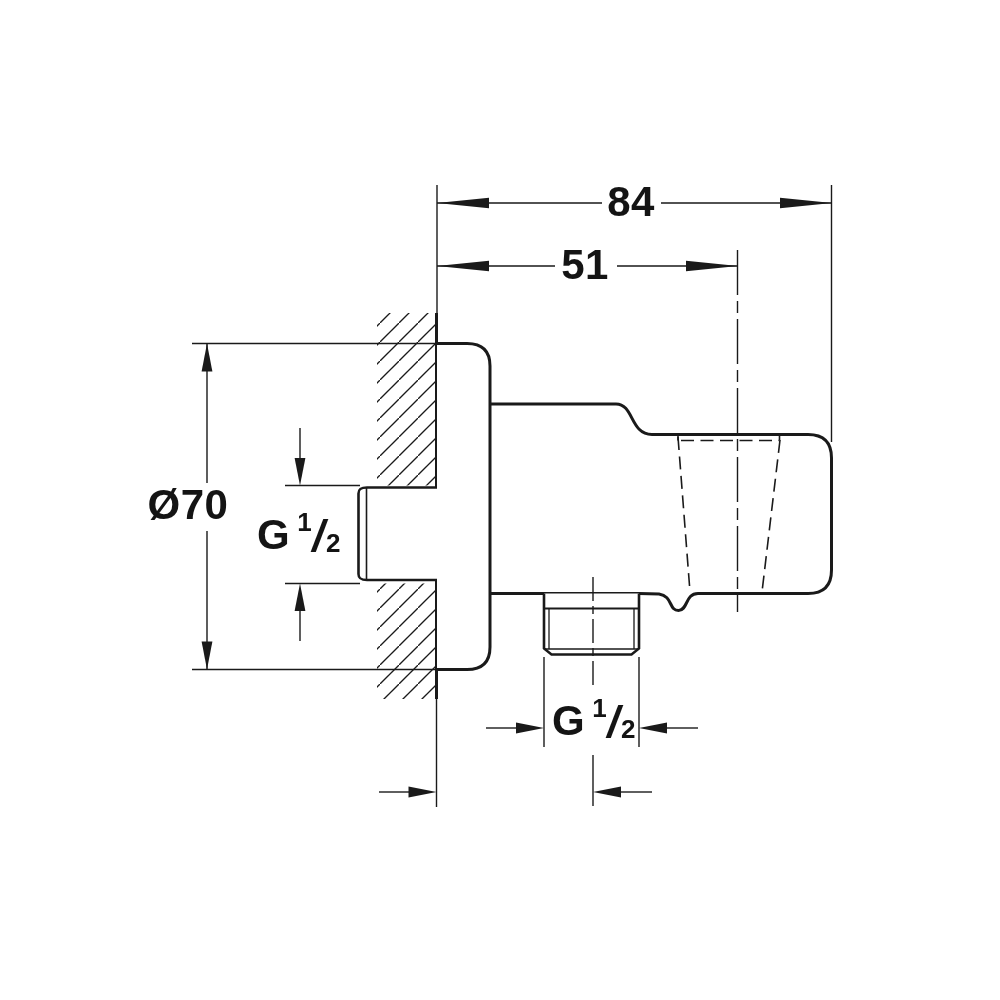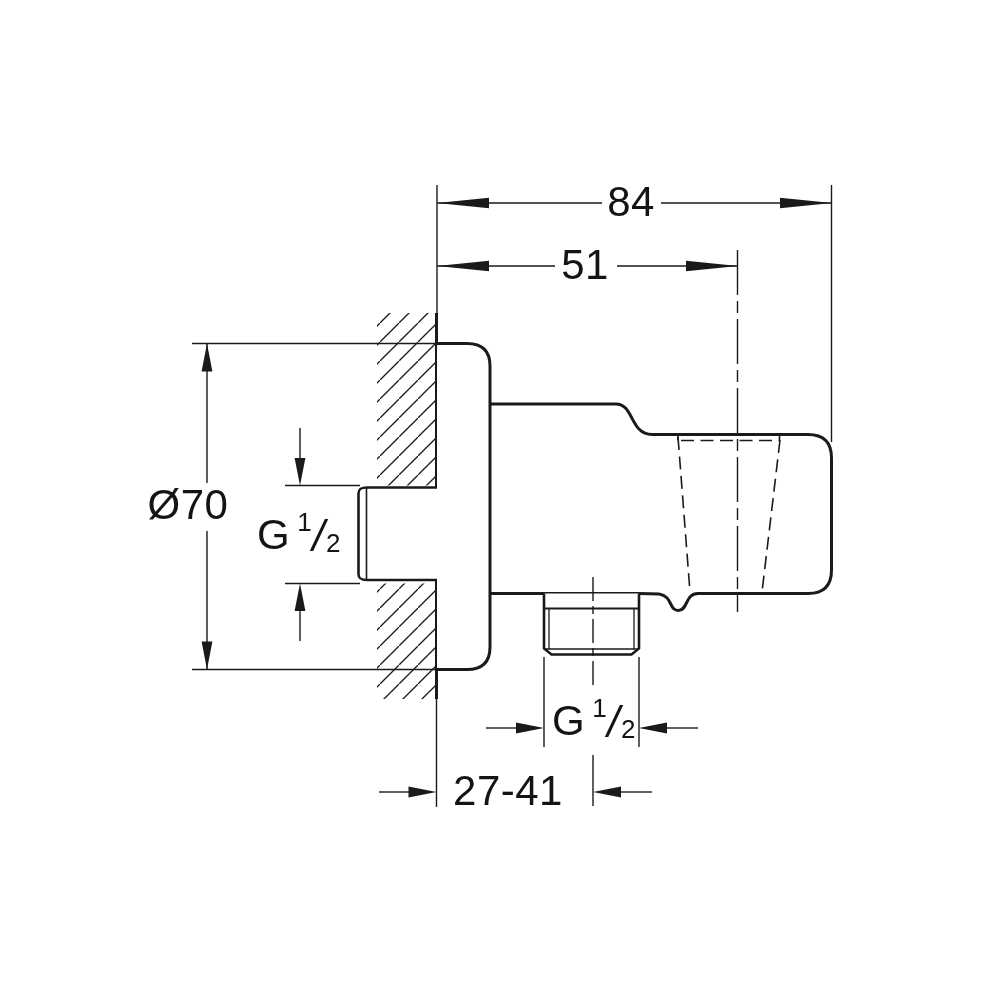--- a/index.html
+++ b/index.html
@@ -3,21 +3,21 @@
 <meta charset="utf-8">
 <style>
   html,body{margin:0;padding:0;}
   body{
     width:1000px;height:1000px;
     background:#ffffff;
     font-family:"Liberation Sans", sans-serif;
     position:relative;
     overflow:hidden;
   }
-  #stage{position:absolute;left:0;top:0;width:1000px;height:1000px;}
+  #stage{position:absolute;left:0;top:0;width:1000px;height:1000px;font-weight:bold;}
   #linework{position:absolute;left:0;top:0;}
   .dim-text{
     position:absolute;
     transform:translate(-50%,-50%);
     color:#141414;
     font-size:42px;
     line-height:1;
     white-space:nowrap;
     letter-spacing:0.5px;
     display:flex;
@@ -136,15 +136,14 @@
       <span class="fden">2</span>
   </div>
 
   <div class="dim-text" style="left:594px;top:721px;">
     <span>G</span>
       <span class="fnum">1</span>
       <span class="fslash">/</span>
       <span class="fden">2</span>
   </div>
 
-  <div class="dim-text" style="left:508px;top:791px;">27-41</div>
 
 </div>
 
 </body></html>

